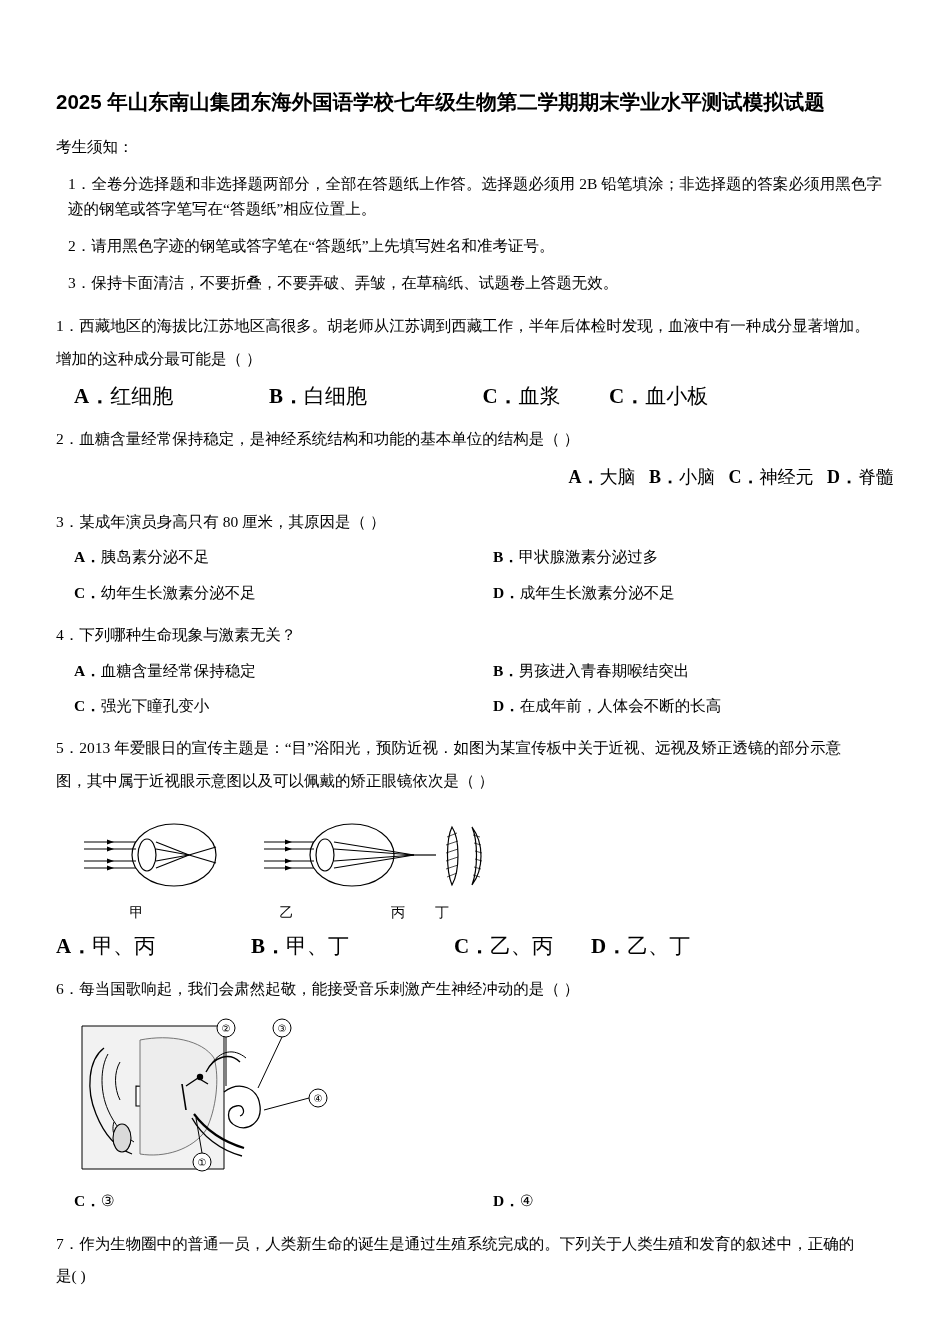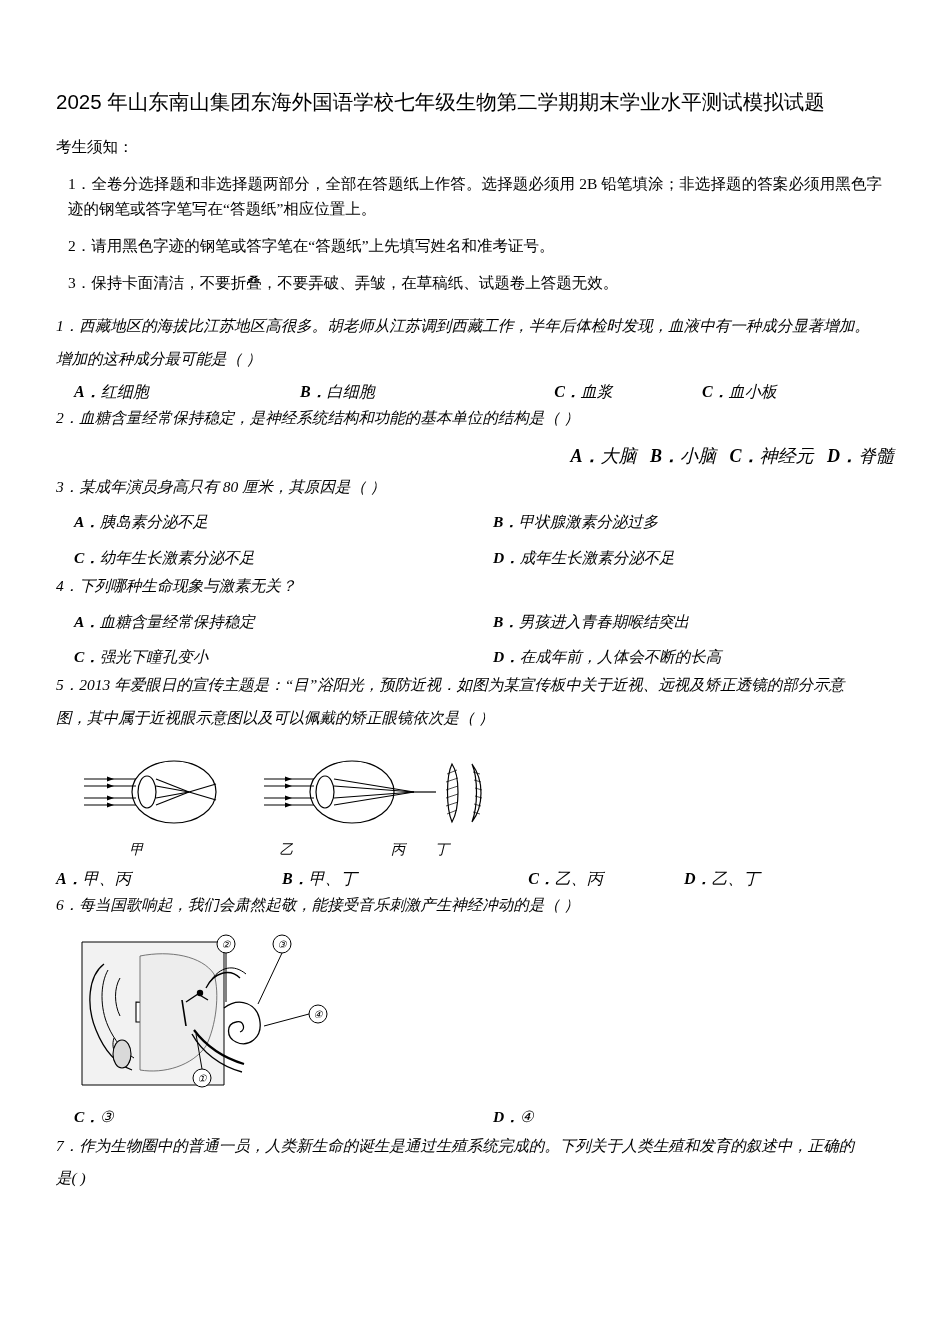--- a/index.html
+++ b/index.html
@@ -16,43 +16,42 @@
   .page {
     width: 950px;
     min-height: 1344px;
     box-sizing: border-box;
     padding: 88px 56px 40px 56px;
     position: relative;
   }
   .doc-title {
     font-family: "Liberation Sans", sans-serif;
     font-size: 20.5px;
-    font-weight: normal;
+    font-weight: bold;
     text-align: left;
     letter-spacing: 0px;
     margin: 0 0 18px 0;
     line-height: 1.4;
   }
   .notice-head {
     font-size: 15.5px;
     margin: 0 0 10px 0;
     line-height: 1.55;
   }
   .notice-line {
     font-size: 15.5px;
     line-height: 1.62;
     margin: 12px;
     text-align: justify;
   }
   .notice-block {
     margin-bottom: 18px;
   }
   .q {
-    margin-top: 2px;
-    font-style: italic;
+    margin-top: 16px;
   }
   .q-stem {
     font-size: 15.5px;
     line-height: 1.72;
     text-align: justify;
     margin: 0;
   }
   .q-stem-cont {
     font-size: 15.5px;
     line-height: 1.72;
@@ -75,24 +74,23 @@
     margin-top: 9px;
     padding-left: 18px;
     text-align: right;
   }
   .opt-lbl {
     font-family: "Liberation Serif", serif;
     font-weight: bold;
   }
   .opts-grid4 {
     display: flex;
-    font-size: 16px;
+    font-size: 21px;
     margin-top: 10px;
     padding-left: 18px;
-    gap: 31px;
   }
   .opts-grid4 > div:nth-child(1) { width: 195px; }
   .opts-grid4 > div:nth-child(2) { width: 165px; }
   .opts-grid4 > div:nth-child(3) { width: 175px; text-align: center; }
   .opts-grid4 > div:nth-child(4) { width: 160px; }
 
   .fig-eye {
     margin: 14px 0 4px 18px;
   }
   .fig-ear {

